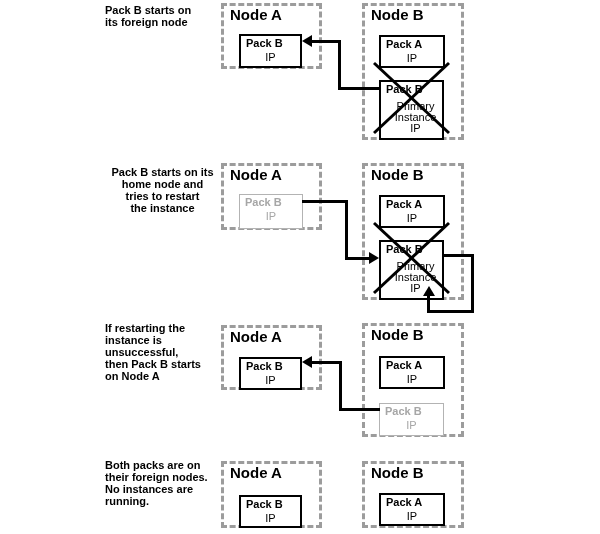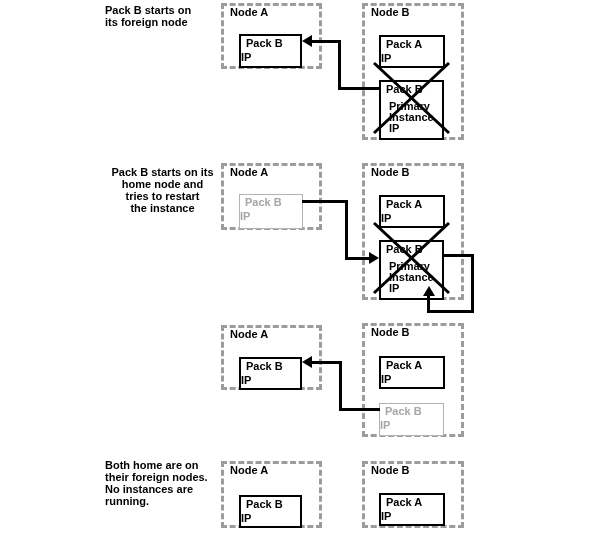--- a/index.html
+++ b/index.html
@@ -1,25 +1,25 @@
 <!DOCTYPE html>
 <html><head>
 <meta charset="utf-8">
 <style>
   html,body{margin:0;padding:0;background:#ffffff;}
   .canvas{position:relative;width:600px;height:534px;background:#ffffff;overflow:hidden;
           font-family:"Liberation Sans",sans-serif;color:#000;}
   .caption{position:absolute;left:105px;width:115px;font-size:11px;font-weight:bold;
            line-height:12px;white-space:pre-line;color:#000;}
   .node{position:absolute;border:3px dashed #9c9c9c;box-sizing:border-box;background:#fff;}
-  .node-label{position:absolute;left:6px;top:0px;font-size:11px;font-weight:bold;white-space:nowrap;}
+  .node-label{position:absolute;left:6px;top:0px;font-size:15px;font-weight:bold;white-space:nowrap;}
   .pack{position:absolute;border:2px solid #000;box-sizing:border-box;background:#fff;margin-top:12px;}
   .pack .pack-title{position:absolute;left:5px;top:1px;font-size:11px;font-weight:bold;white-space:nowrap;}
-  .pack .pack-body{position:absolute;left:0;right:0;top:16px;font-size:11px;
-                   line-height:11px;white-space:pre-line;font-weight:bold;}
+  .pack .pack-body{position:absolute;left:0;right:0;top:16px;text-align:center;font-size:11px;
+                   line-height:11px;white-space:pre-line;font-weight:normal;}
   .pack.tall .pack-body{top:19px;padding-left:8px;}
   .pack.inactive{border:1px solid #b3b3b3;color:#a6a6a6;}
   .xmark{position:absolute;pointer-events:none;}
   .seg{position:absolute;background:#000;}
   .head{position:absolute;width:0;height:0;}
   .head.left{border-top:6px solid transparent;border-bottom:6px solid transparent;border-right:10px solid #000;}
   .head.right{border-top:6px solid transparent;border-bottom:6px solid transparent;border-left:10px solid #000;}
   .head.up{border-left:6px solid transparent;border-right:6px solid transparent;border-bottom:10px solid #000;}
 </style>
 </head>
@@ -96,20 +96,25 @@
   <div class="seg" style="left:345px;top:200px;width:3px;height:60px;"></div>
   <div class="seg" style="left:345px;top:257px;width:25px;height:3px;"></div>
   <div class="head right" style="left:369px;top:252px;"></div>
 
   <div class="seg" style="left:444px;top:254px;width:30px;height:3px;"></div>
   <div class="seg" style="left:471px;top:254px;width:3px;height:59px;"></div>
   <div class="seg" style="left:427px;top:310px;width:47px;height:3px;"></div>
   <div class="seg" style="left:427px;top:294px;width:3px;height:19px;"></div>
   <div class="head up" style="left:423px;top:286px;"></div>
 
+  <div class="caption" style="top:322px;">If restarting the
+instance is
+unsuccessful,
+then Pack B starts
+on Node A</div>
 
   <div class="node" style="left:221px;top:325px;width:101px;height:65px;">
     <div class="node-label">Node A</div>
   </div>
   <div class="pack" style="left:239px;top:345px;width:63px;height:33px;">
     <div class="pack-title">Pack B</div>
     <div class="pack-body">IP</div>
   </div>
 
   <div class="node" style="left:362px;top:323px;width:102px;height:114px;">
@@ -122,21 +127,21 @@
   <div class="pack inactive" style="left:379px;top:391px;width:65px;height:33px;">
     <div class="pack-title">Pack B</div>
     <div class="pack-body">IP</div>
   </div>
 
   <div class="seg" style="left:339px;top:408px;width:41px;height:3px;"></div>
   <div class="seg" style="left:339px;top:361px;width:3px;height:50px;"></div>
   <div class="seg" style="left:310px;top:361px;width:31px;height:3px;"></div>
   <div class="head left" style="left:302px;top:356px;"></div>
 
-  <div class="caption" style="top:459px;">Both home are on
+  <div class="caption" style="top:459px;">Both packs are on
 their foreign nodes.
 No instances are
 running.</div>
 
   <div class="node" style="left:221px;top:461px;width:101px;height:67px;">
     <div class="node-label">Node A</div>
   </div>
   <div class="pack" style="left:239px;top:483px;width:63px;height:33px;">
     <div class="pack-title">Pack B</div>
     <div class="pack-body">IP</div>

